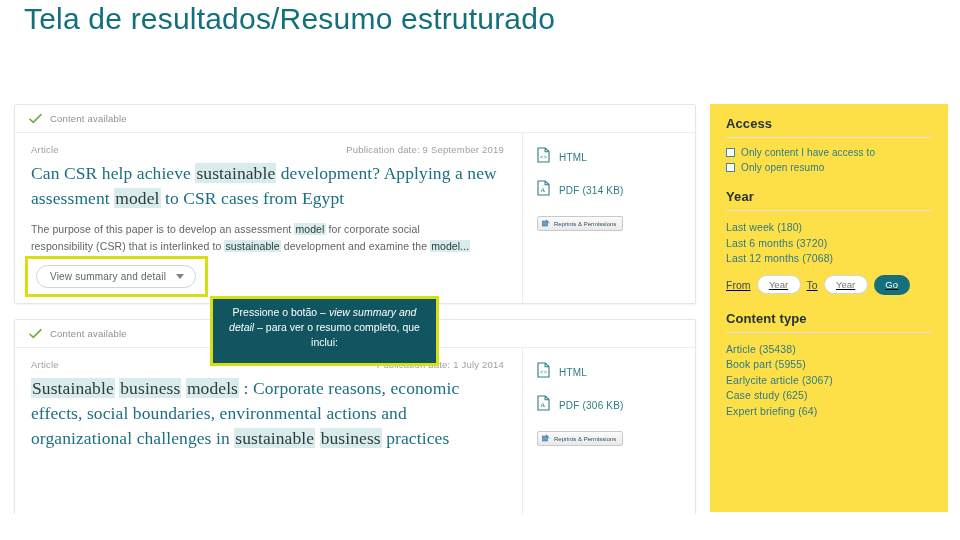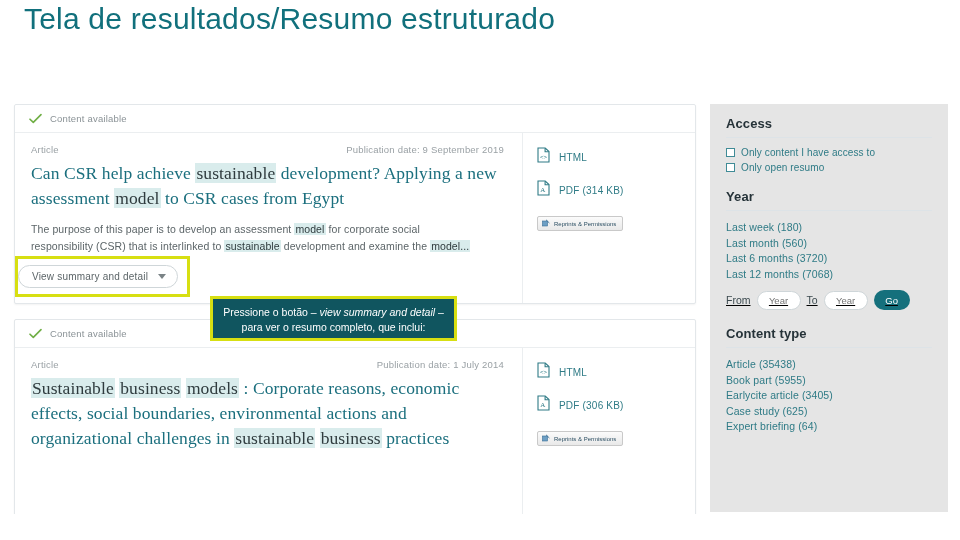--- a/index.html
+++ b/index.html
@@ -129,23 +129,23 @@
   }
   .art-abstract .hl {
     background: #d9ecec;
     color: #2f3b3e;
     padding: 0 1px;
   }
 
   
   .summary-wrap {
     position: absolute;
-    left: 0; bottom: 6px;
+    left: 10px; bottom: 6px;
     border: 3px solid #d7df12;
-    padding: 6px 9px 6px 0;
+    padding: 6px 9px 6px 8px;
     background: #ffffff;
   }
   .summary-btn {
     display: inline-flex;
     align-items: center;
     gap: 10px;
     border: 1px solid #cfd6d9;
     border-radius: 14px;
     background: #ffffff;
     padding: 5px 11px 5px 13px;
@@ -159,28 +159,28 @@
     border-left: 4px solid transparent;
     border-right: 4px solid transparent;
     border-top: 5px solid #7a8386;
     display: inline-block;
   }
 
   
   .callout {
     position: absolute;
     left: 210px; top: 192px;
-    width: 247px;
+    width: 229px;
     background: #10555f;
     border: 3px solid #d7df12;
     color: #ffffff;
     font-size: 10.5px;
     line-height: 15px;
     text-align: center;
-    padding: 6px 6px 3px 6px;
+    padding: 6px 6px 13px 6px;
     z-index: 20;
   }
   .callout i { font-style: italic; }
 
   
   .dl-row {
     display: flex;
     align-items: center;
     gap: 9px;
     margin-bottom: 13px;
@@ -204,21 +204,21 @@
     white-space: nowrap;
     margin-top: 2px;
   }
 
   
   .filters {
     position: absolute;
     left: 710px; top: 0px;
     width: 238px;
     height: 408px;
-    background: #e5e5e5;
+    background: #fde047;
     padding: 12px 16px 0 16px;
     overflow: hidden;
   }
   .filter-head {
     font-size: 13px;
     color: #253238;
     font-weight: bold;
     letter-spacing: 0.1px;
     margin: 0 0 6px 0;
   }
@@ -422,38 +422,37 @@
       </div>
       <div class="cb-row">
         <span class="cb-box"></span>
         <span class="cb-label">Only open resumo</span>
       </div>
 
       <div class="filter-head spaced">Year</div>
       <div class="filter-rule"></div>
 
       <a class="facet">Last week (180)</a>
-      <a class="facet">Last month (560)</a>
       <a class="facet">Last 6 months (3720)</a>
       <a class="facet">Last 12 months (7068)</a>
 
       <div class="year-range">
         <span class="yr-lab">From</span>
         <input class="yr-input" placeholder="Year" style="">
         <span class="yr-lab">To</span>
         <input class="yr-input" placeholder="Year" style="">
         <button class="go-btn">Go</button>
       </div>
 
       <div class="filter-head spaced">Content type</div>
       <div class="filter-rule"></div>
 
       <a class="facet">Article (35438)</a>
       <a class="facet">Book part (5955)</a>
-      <a class="facet">Earlycite article (3405)</a>
+      <a class="facet">Earlycite article (3067)</a>
       <a class="facet">Case study (625)</a>
       <a class="facet">Expert briefing (64)</a>
     </div>
 
     <div class="callout">
       <span>Pressione o botão – </span><i>view</i>
       <i>summary and detail</i><span> – para ver</span>
       <span>o resumo completo, que inclui:</span>
     </div>
 

